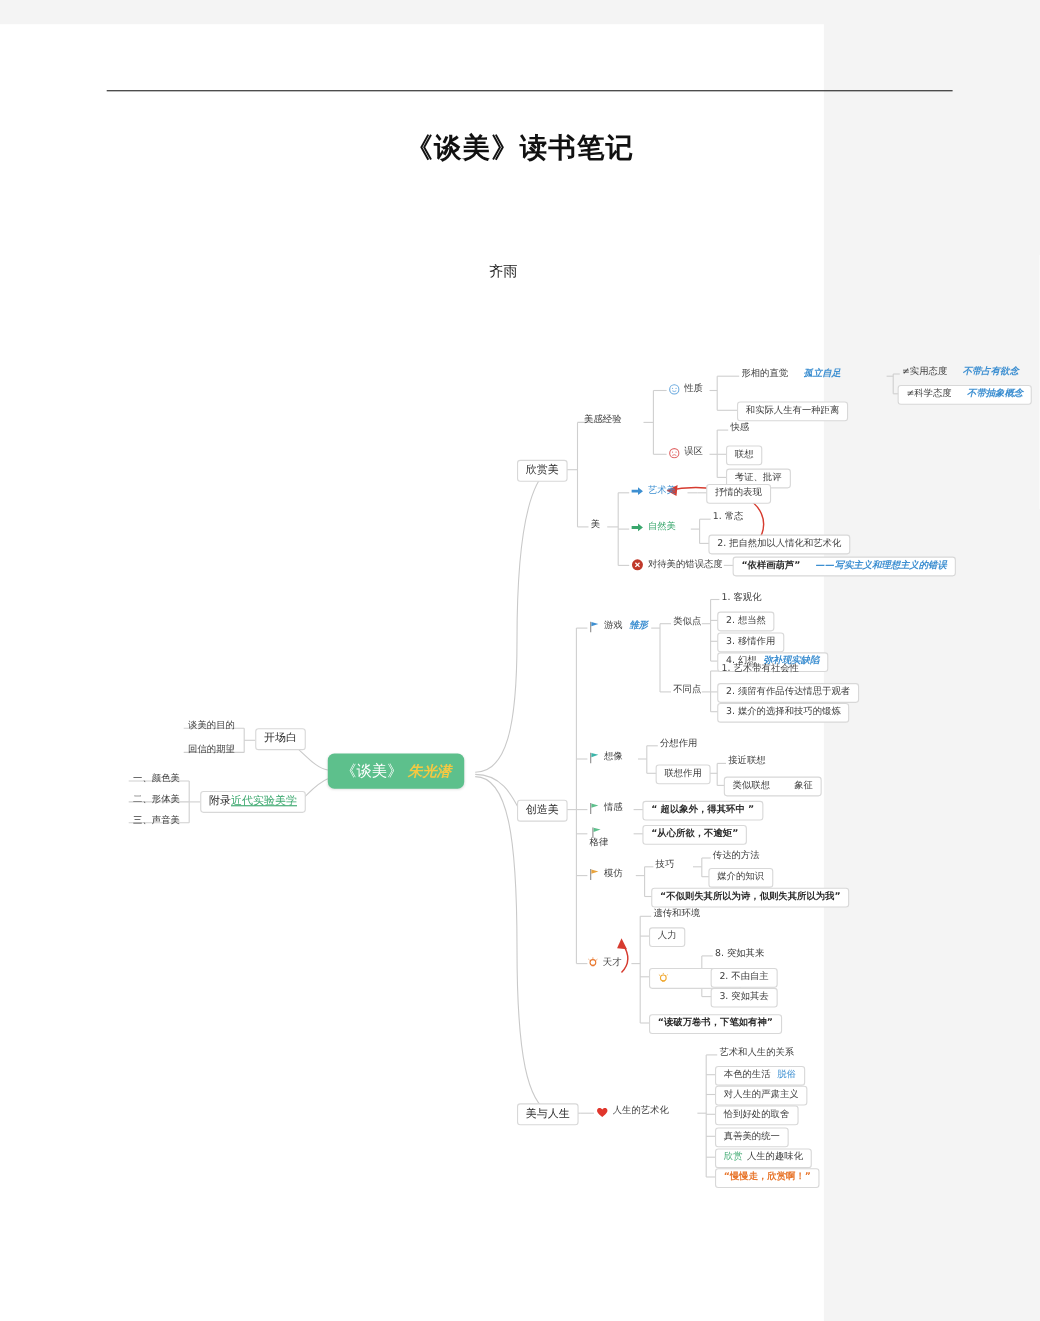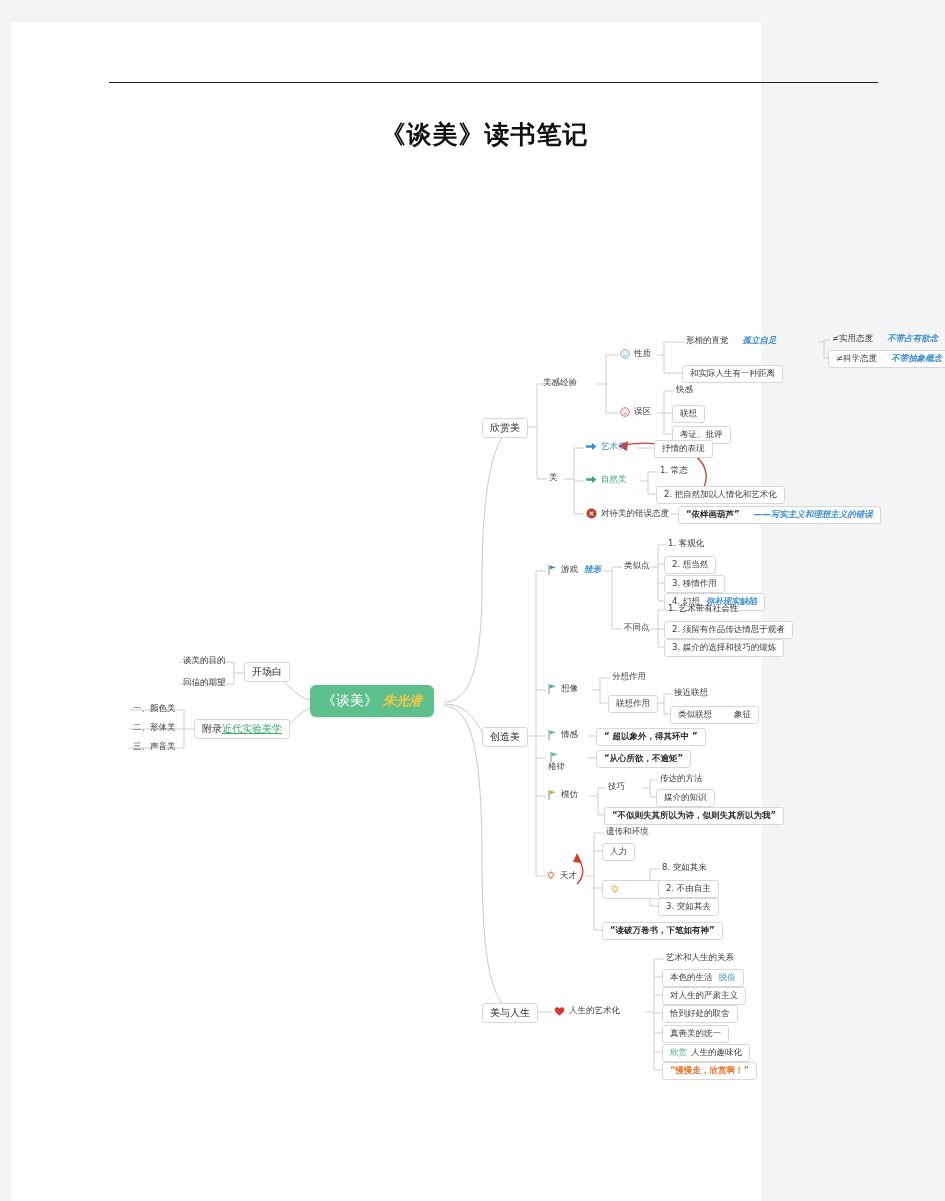--- a/index.html
+++ b/index.html
@@ -4,21 +4,21 @@
 <style>
   * { box-sizing: border-box; }
   html, body { margin:0; padding:0; }
   body {
     width:945px; height:1201px;
     background:#f4f4f4;
     font-family:"DejaVu Sans","Liberation Sans",sans-serif;
     overflow:hidden;
   }
   .page {
-    position:absolute; left:12px; top:22px;
+    position:absolute; left:0; top:22px;
     width:749px; height:1179px;
     background:#ffffff;
   }
   .hrule {
     position:absolute; left:97px; top:60px; width:769px;
     border-top:1.6px solid #222;
   }
   .doc-title {
     position:absolute; left:0; top:96px; width:945px;
     text-align:center; font-size:25px; font-weight:700;
@@ -81,20 +81,21 @@
 
   .sep { display:inline-block; width:14px; }
 </style>
 </head>
 <body>
 
 <div class="page">
 
   <div class="hrule"></div>
   <div class="doc-title">《谈美》读书笔记</div>
+  <div class="doc-author">齐雨</div>
 
   <div class="map">
 
     <svg class="lines" viewBox="0 0 945 1179" width="945" height="1179">
       <g fill="none" stroke="#cfcfcf" stroke-width="1">
 
         <path d="M432,680 C460,680 470,640 470,560 C470,470 480,420 498,405" stroke="#c9c9c9"></path>
         <path d="M432,682 C455,682 465,700 472,714" stroke="#c9c9c9"></path>
         <path d="M432,684 C462,684 470,740 470,840 C470,940 480,980 500,990" stroke="#c9c9c9"></path>
 

